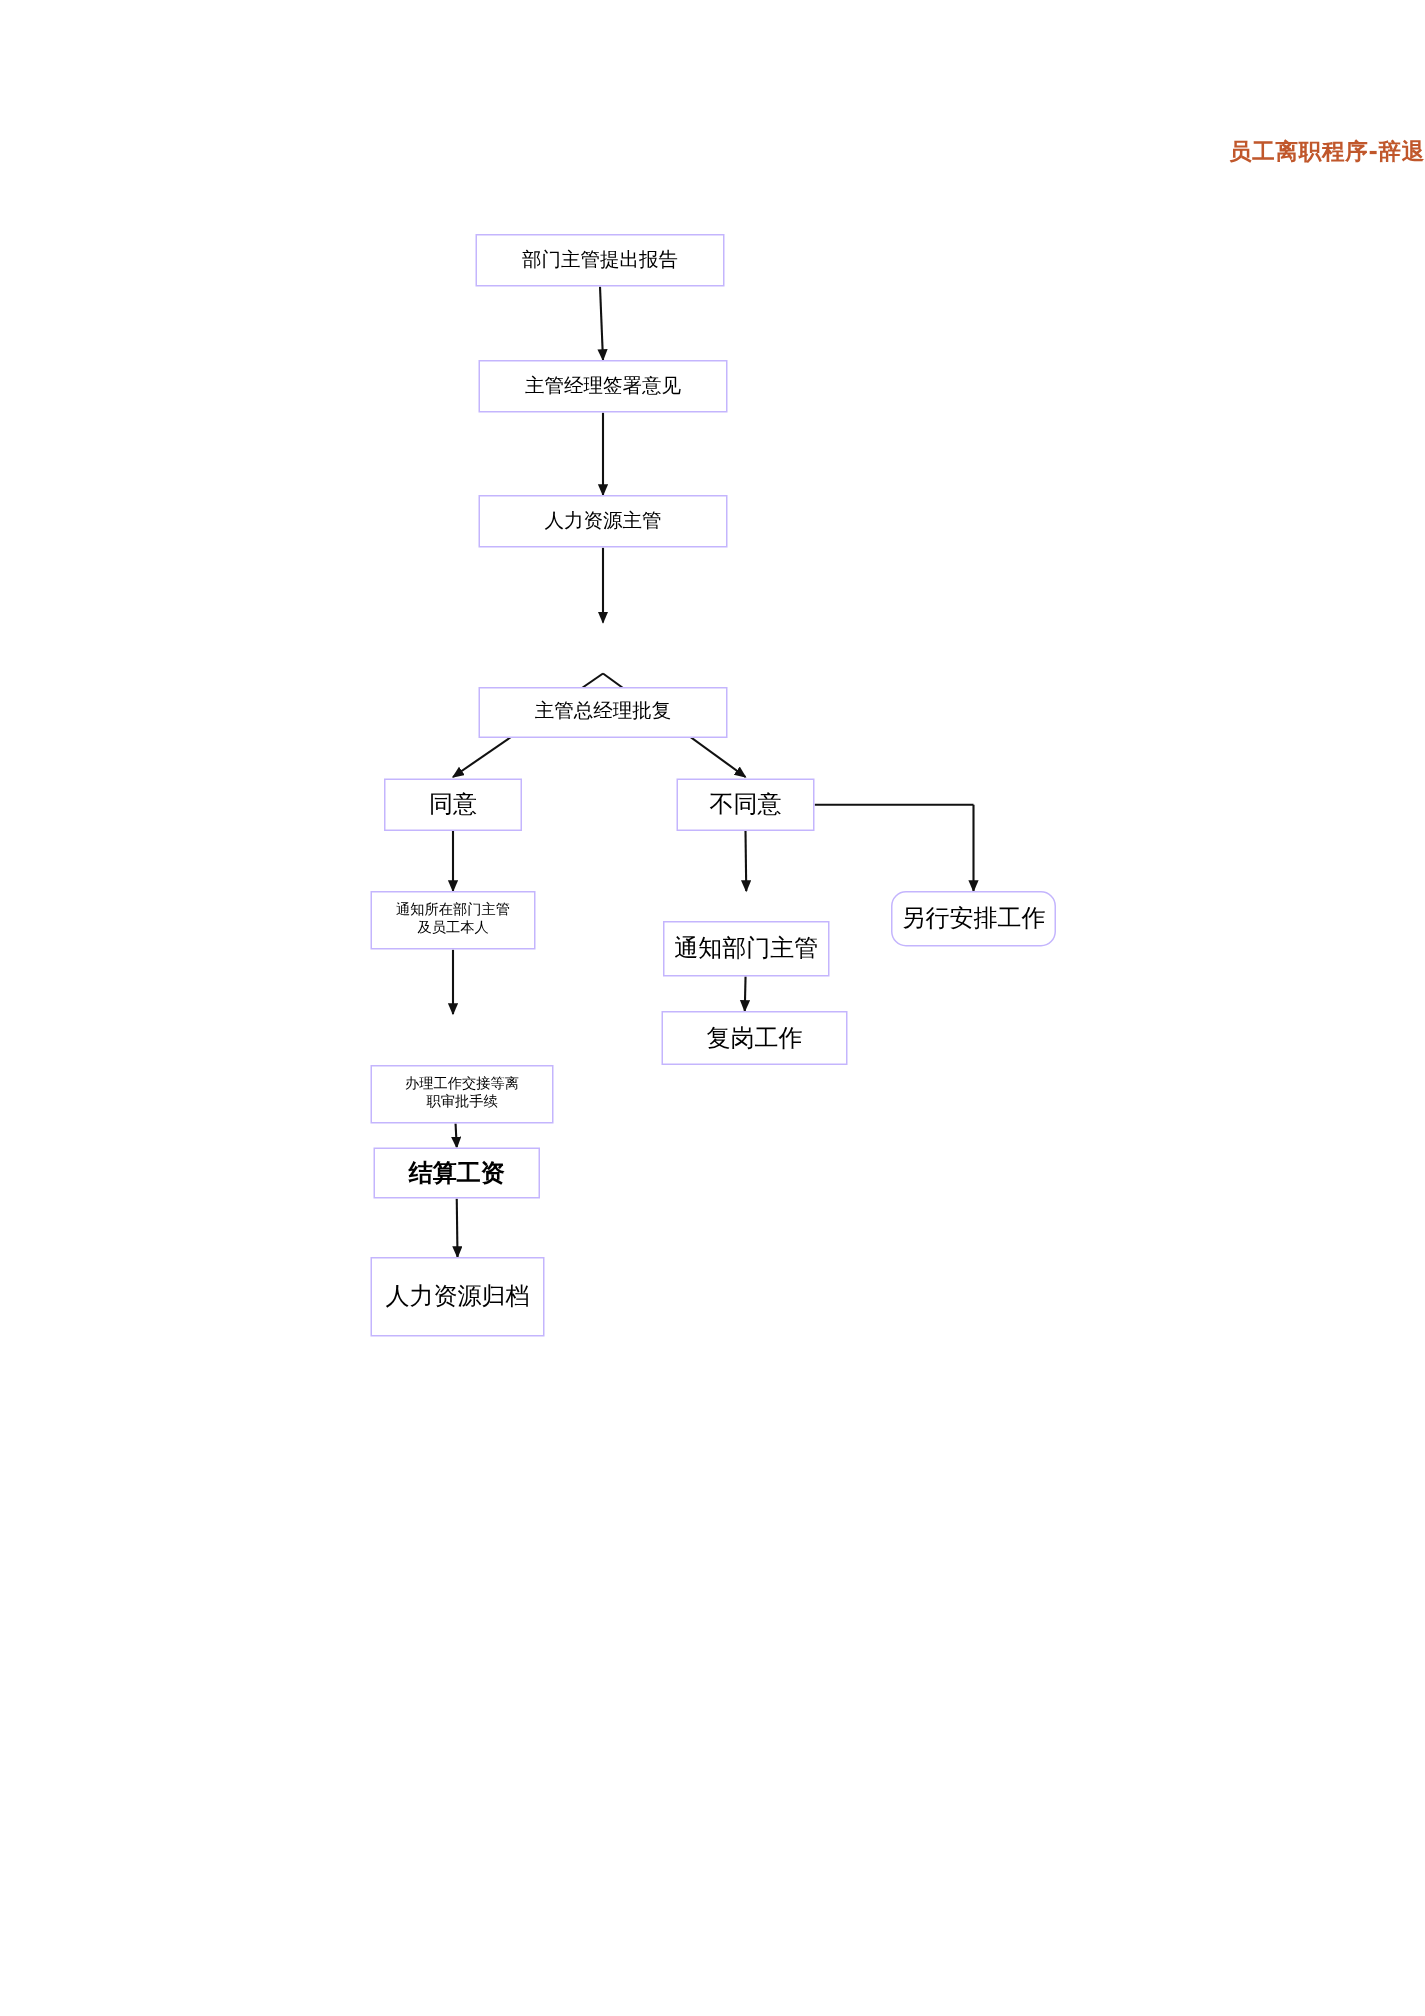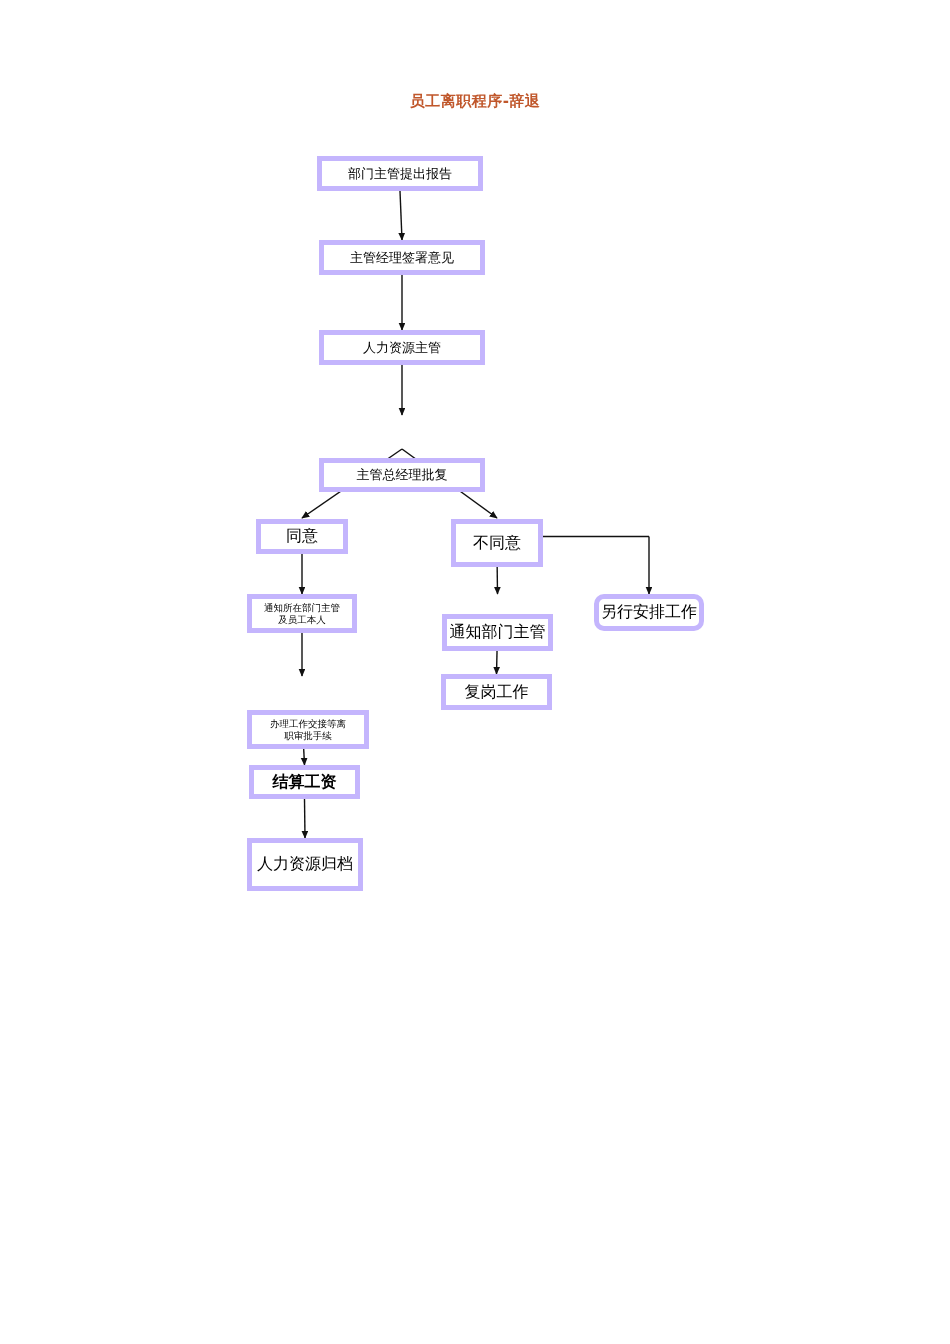--- a/index.html
+++ b/index.html
@@ -19,52 +19,52 @@
     position: relative;
     width: 950px;
     height: 1344px;
     background: #ffffff;
   }
   #chart-title {
     position: absolute;
     left: 0;
     top: 92px;
     width: 950px;
-    text-align: center;
+    text-align: right;
     font-family: "DejaVu Sans", sans-serif;
     font-size: 15px;
     font-weight: 600;
     letter-spacing: 0.5px;
     color: #c0572b;
     white-space: nowrap;
   }
   #flow-svg {
     position: absolute;
     left: 0;
     top: 0;
     width: 950px;
     height: 1344px;
   }
   .node-box {
     position: absolute;
     box-sizing: border-box;
-    border: 5px solid #c4b5fd;
+    border: 1px solid #c4b5fd;
     background: #ffffff;
     display: flex;
     align-items: center;
     justify-content: center;
     text-align: center;
     color: #000000;
     font-family: "DejaVu Sans", sans-serif;
     line-height: 1.18;
     white-space: pre-line;
   }
   .node-lg { font-size: 13px; }
   .node-md { font-size: 16px; }
-  .node-sm { font-size: 9.5px; }
+  .node-sm { font-size: 9.5px; font-family: Liberation Serif, serif; }
 </style>
 </head>
 <body>
 
 <div id="page">
 
   <div id="chart-title">员工离职程序-辞退</div>
 
   <svg id="flow-svg" viewBox="0 0 950 1344" xmlns="http://www.w3.org/2000/svg">
     <defs>
@@ -88,25 +88,25 @@
         <line x1="304.5" y1="799" x2="305" y2="838" marker-end="url(#arrowhead)"></line>
       </g>
   </svg>
 
   <div id="node-layer">
       <div class="node-box node-lg" style="left: 317px; top: 156px; width: 166px; height: 35px;"><span>部门主管提出报告</span></div>
       <div class="node-box node-lg" style="left: 319px; top: 240px; width: 166px; height: 35px;"><span>主管经理签署意见</span></div>
       <div class="node-box node-lg" style="left: 319px; top: 330px; width: 166px; height: 35px;"><span>人力资源主管</span></div>
       <div class="node-box node-lg" style="left: 319px; top: 415px; width: 166px; height: 34px; margin-top: 43px;"><span>主管总经理批复</span></div>
       <div class="node-box node-md" style="left: 256px; top: 519px; width: 92px; height: 35px;"><span>同意</span></div>
-      <div class="node-box node-md" style="left: 451px; top: 519px; width: 92px; height: 48px;"><span>不同意</span></div>
+      <div class="node-box node-md" style="left: 451px; top: 519px; width: 92px; height: 35px;"><span>不同意</span></div>
       <div class="node-box node-sm" style="left: 247px; top: 594px; width: 110px; height: 39px;"><span>通知所在部门主管
 及员工本人</span></div>
       <div class="node-box node-md" style="left: 442px; top: 594px; width: 111px; height: 37px; margin-top: 20px;"><span>通知部门主管</span></div>
       <div class="node-box node-md" style="left: 594px; top: 594px; width: 110px; height: 37px; border-radius: 10px;"><span>另行安排工作</span></div>
       <div class="node-box node-sm" style="left: 247px; top: 676px; width: 122px; height: 39px; margin-top: 34px;"><span>办理工作交接等离
 职审批手续</span></div>
-      <div class="node-box node-md" style="left: 441px; top: 674px; width: 111px; height: 36px;"><span>复岗工作</span></div>
+      <div class="node-box node-md" style="left: 441px; top: 674px; width: 124px; height: 36px;"><span>复岗工作</span></div>
       <div class="node-box node-md" style="left: 249px; top: 765px; width: 111px; height: 34px; font-weight: bold;"><span>结算工资</span></div>
       <div class="node-box node-md" style="left: 247px; top: 838px; width: 116px; height: 53px;"><span>人力资源归档</span></div>
     </div>
 
 </div>
 
 </body></html>

